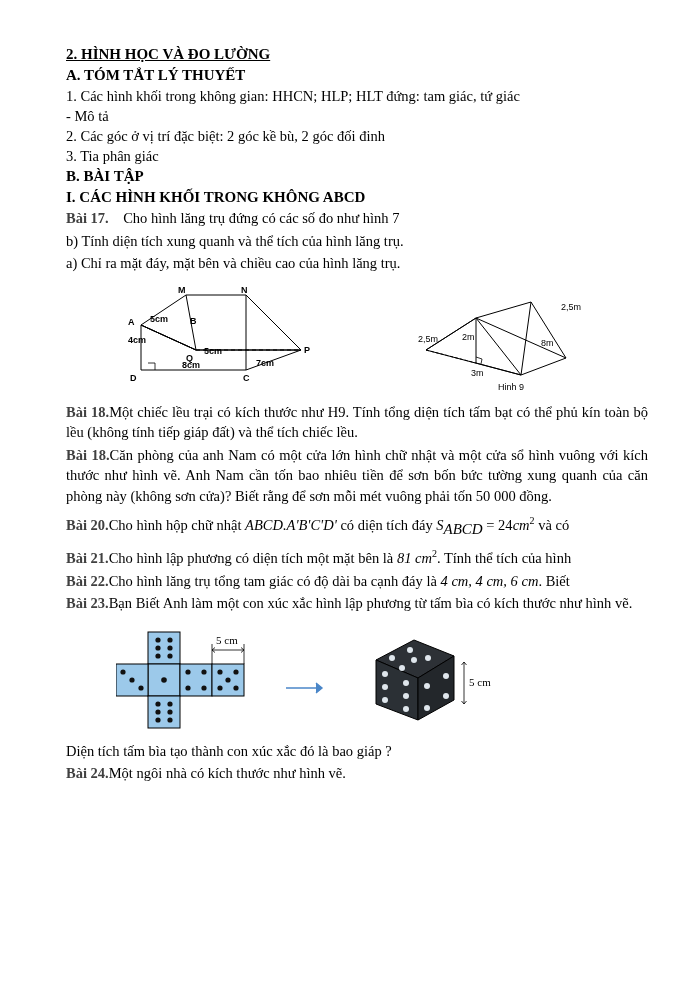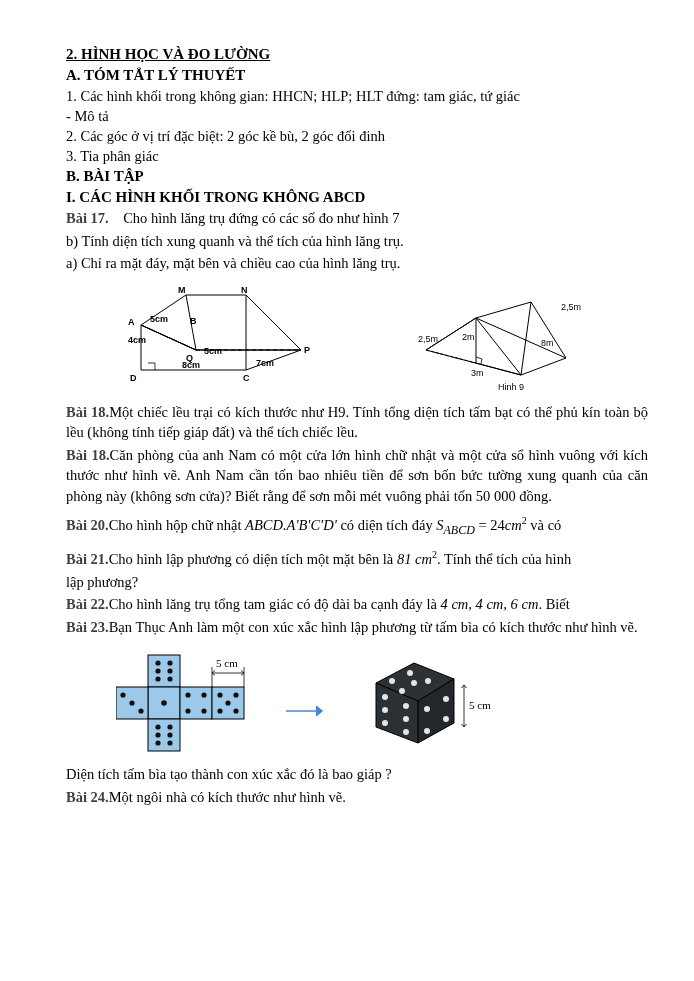--- a/index.html
+++ b/index.html
@@ -40,21 +40,21 @@
     font-weight: bold;
   }
   .para {
     font-size: 14.5px;
     line-height: 20.5px;
     margin: 0 0 2px 0;
     text-align: justify;
   }
   .mi { font-style: italic; }
   .sup { font-size: 10px; vertical-align: super; }
-  .sub { font-size: 12px; vertical-align: sub; }
+  .sub { font-size: 15px; vertical-align: sub; }
   .gap2 { height: 3px; }
 
   
   .figrow1 {
     position: relative;
     height: 122px;
     margin-top: 6px;
   }
   .fig7 {
     position: absolute;
@@ -193,31 +193,30 @@
     <span>= 24</span><span class="mi">cm</span><span class="sup">2</span>
     <span>và có</span>
   </p>
 
   <div class="gap2"></div>
 
   <p class="para">
     <span class="blue">Bài 21.</span><span>Cho hình lập phương có diện tích một mặt bên là</span>
     <span class="mi">81</span>&nbsp;<span class="mi">cm</span><span class="sup">2</span><span>. Tính thể tích của hình</span>
   </p>
-  <p class="para">lập phương?</p>
 
   <p class="para">
     <span class="blue">Bài 22.</span><span>Cho hình lăng trụ tổng tam giác có độ dài ba cạnh đáy là</span>
     <span class="mi">4</span>&nbsp;<span class="mi">cm,</span>
     <span class="mi">4</span>&nbsp;<span class="mi">cm,</span>
     <span class="mi">6</span>&nbsp;<span class="mi">cm</span><span>. Biết</span>
   </p>
 
   <p class="para">
-    <span class="blue">Bài 23.</span><span>Bạn Thục Anh làm một con xúc xắc hình lập phương từ tấm bìa có kích thước như hình vẽ.</span>
+    <span class="blue">Bài 23.</span><span>Bạn Biết Anh làm một con xúc xắc hình lập phương từ tấm bìa có kích thước như hình vẽ.</span>
   </p>
 
   <div class="figrow2">
     <svg class="net" width="250" height="110" viewBox="0 0 250 110">
 
       <g stroke="#000" stroke-width="1">
         <rect x="32" y="6" width="32" height="32" fill="#9cc9ea"></rect>
         <rect x="32" y="38" width="32" height="32" fill="#9cc9ea"></rect>
         <rect x="0" y="38" width="32" height="32" fill="#9cc9ea"></rect>
         <rect x="64" y="38" width="32" height="32" fill="#9cc9ea"></rect>

